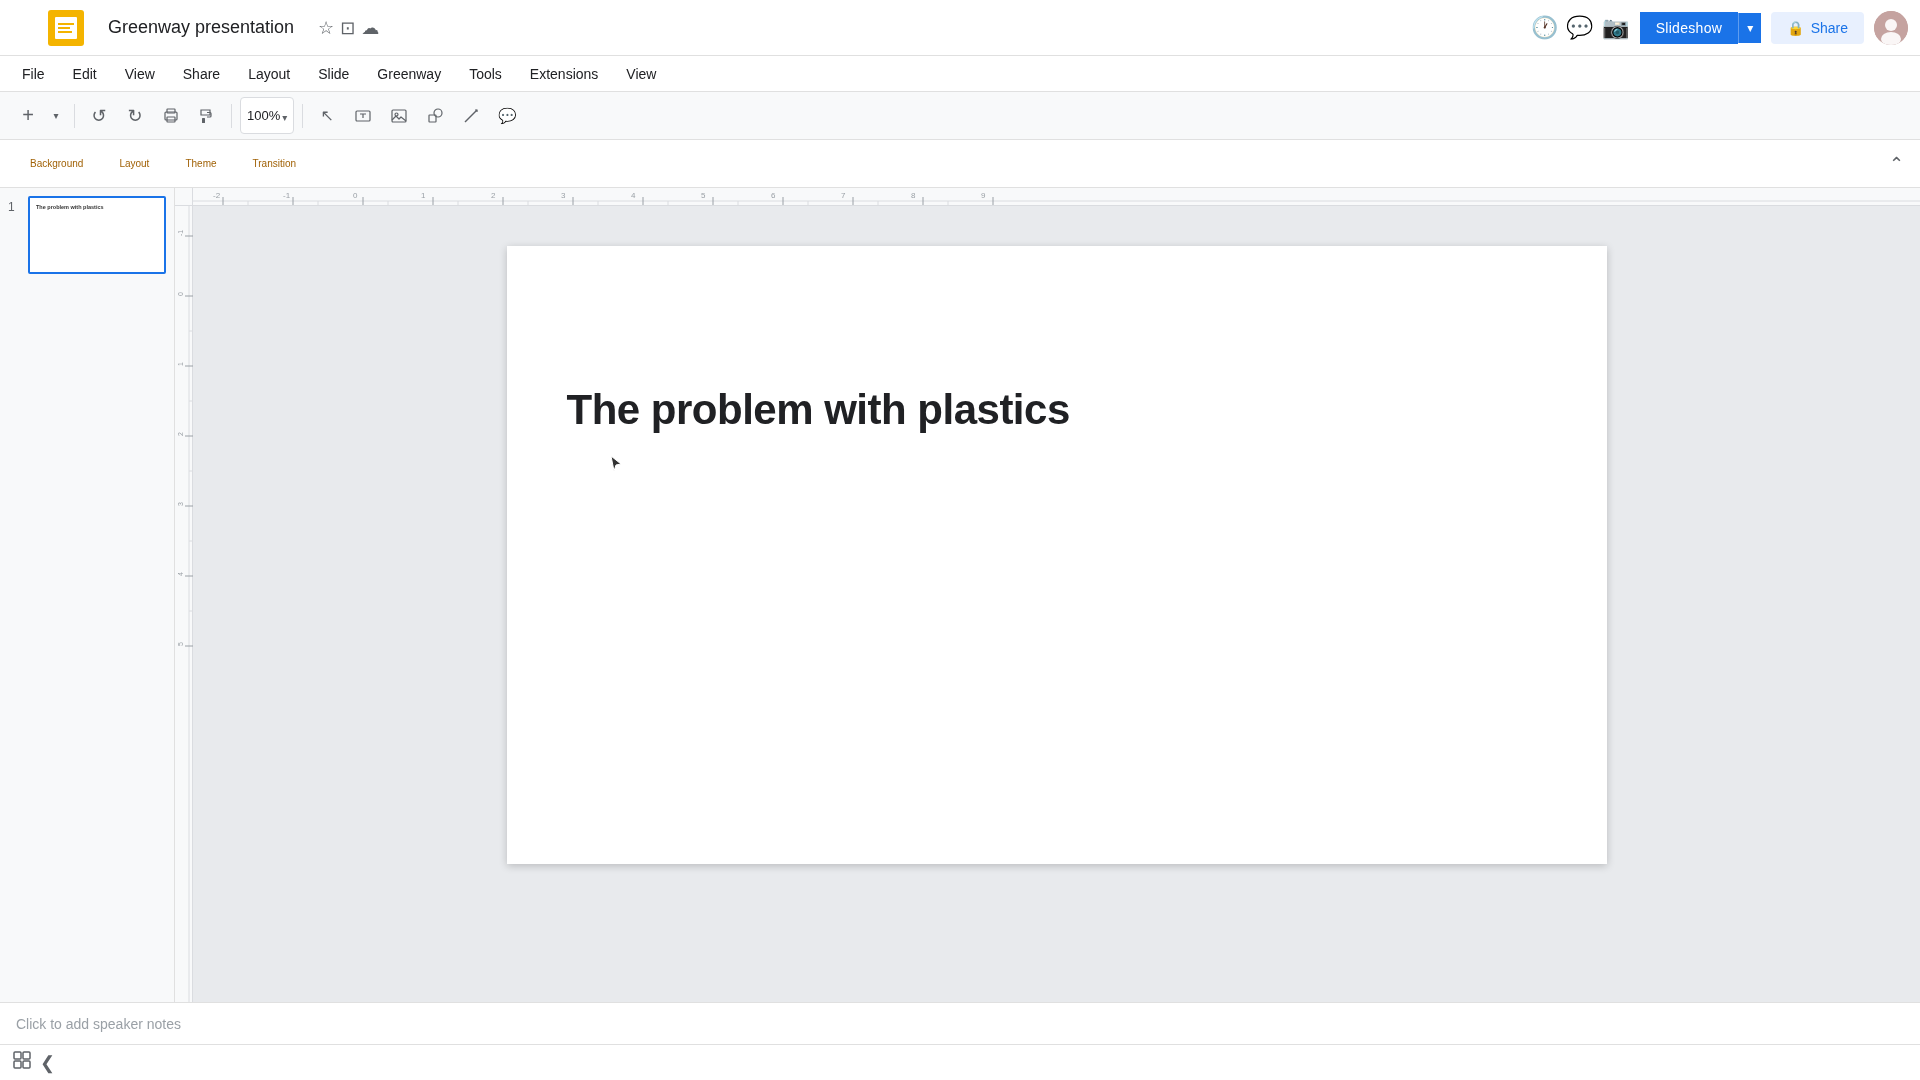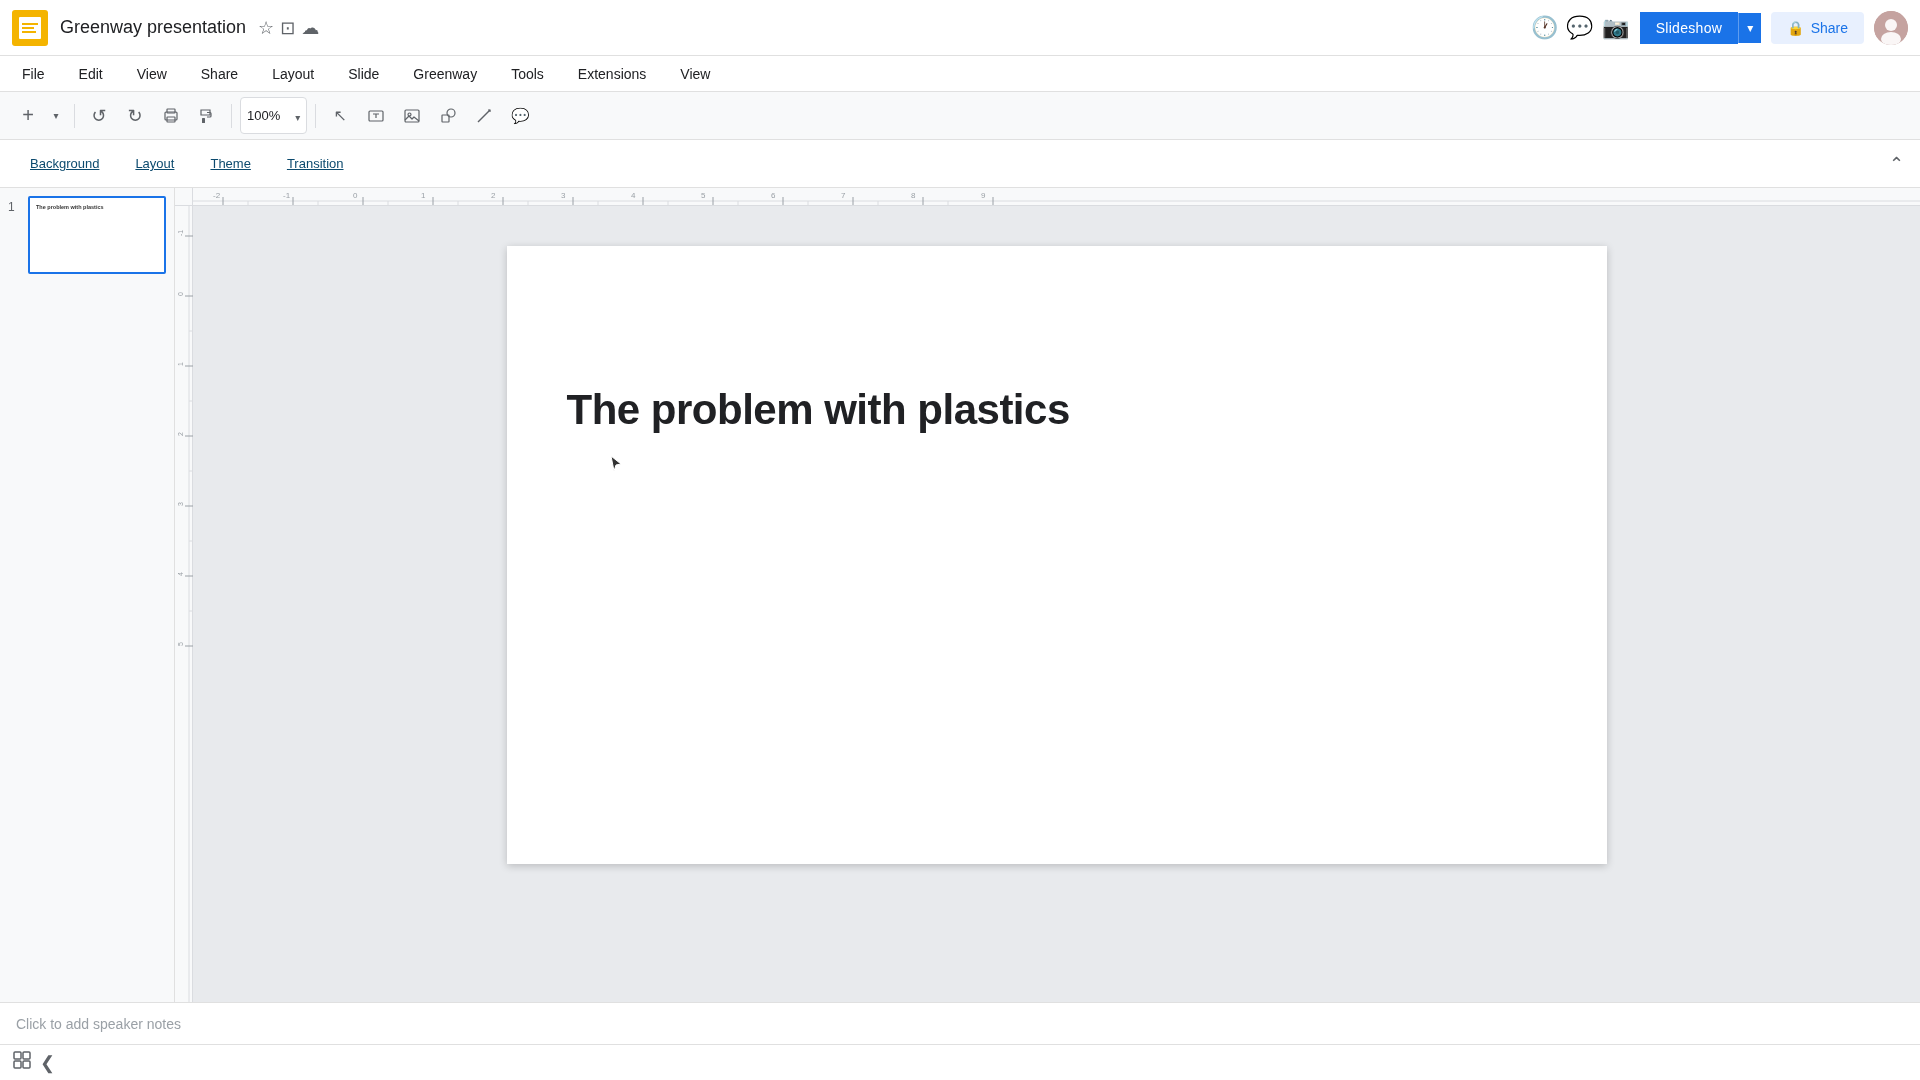--- a/index.html
+++ b/index.html
@@ -4,21 +4,21 @@
   <style>
     * { box-sizing: border-box; margin: 0; padding: 0; }
     body { font-family: 'Arial', sans-serif; background: #f8f9fa; width: 1920px; height: 1080px; overflow: hidden; display: flex; flex-direction: column; }
 
     
     .top-bar {
       display: flex; align-items: center; background: #fff; height: 56px;
       padding: 0 12px; border-bottom: 1px solid #e0e0e0;
       justify-content: space-between;
     }
-    .top-left { display: flex; align-items: center; gap: 12px; }
+    .top-left { display: flex; align-items: center; gap: 24px; margin-left: 36px; }
     .app-icon { width: 36px; height: 36px; }
     .app-icon svg { width: 36px; height: 36px; }
     .doc-title { font-size: 18px; color: #202124; font-weight: 400; }
     .top-icons { display: flex; align-items: center; gap: 6px; }
     .top-icons span { cursor: pointer; color: #5f6368; font-size: 18px; }
     .top-right { display: flex; align-items: center; gap: 10px; }
     .slideshow-btn-group { display: flex; align-items: center; border-radius: 0; overflow: hidden; }
     .slideshow-btn {
       background: #1a73e8; color: #fff; border: none; padding: 8px 16px;
       font-size: 14px; cursor: pointer; font-weight: 500; letter-spacing: 0.3px;
@@ -37,21 +37,21 @@
       width: 34px; height: 34px; border-radius: 50%; background: #c5a3a0;
       overflow: hidden; display: flex; align-items: center; justify-content: center;
     }
     .avatar svg { width: 34px; height: 34px; }
     .top-toolbar-icons { display: flex; align-items: center; gap: 8px; }
     .top-toolbar-icons span { color: #5f6368; font-size: 20px; cursor: pointer; }
 
     
     .menu-bar {
       display: flex; align-items: center; background: #fff; height: 36px;
-      padding: 0 12px; gap: 14px; border-bottom: 1px solid #e0e0e0;
+      padding: 0 12px; gap: 8px; border-bottom: 1px solid #e0e0e0;
     }
     .menu-item {
       font-size: 14px; color: #202124; padding: 4px 10px; cursor: pointer;
       border-radius: 4px; font-weight: 400;
     }
 
     
     .toolbar {
       display: flex; align-items: center; background: #f8f9fa; height: 48px;
       padding: 0 12px; gap: 4px; border-bottom: 1px solid #e0e0e0;
@@ -64,23 +64,22 @@
     .toolbar-divider { width: 1px; height: 24px; background: #dadce0; margin: 0 4px; }
     .toolbar-group { display: flex; align-items: center; gap: 2px; }
 
     
     .slide-toolbar {
       display: flex; align-items: center; background: #fff; height: 48px;
       padding: 0 16px; gap: 8px; border-bottom: 1px solid #e0e0e0;
     }
     .slide-toolbar-btn {
       padding: 6px 14px; border-radius: 4px; cursor: pointer;
-      font-size: 13px; color: #0c4a6e; border: none; background: transparent;
+      font-size: 10px; color: #a16207; border: none; background: transparent;
       font-weight: 400;
-      text-decoration: underline;
     }
     .slide-toolbar-collapse { margin-left: auto; cursor: pointer; color: #5f6368; font-size: 18px; }
 
     
     .main-area {
       display: flex; flex: 1; overflow: hidden;
     }
 
     
     .slide-panel {
@@ -228,21 +227,21 @@
       </svg>
   </button>
   <button class="toolbar-btn" title="Paint format">
     <svg width="18" height="18" viewBox="0 0 18 18" fill="none">
         <path d="M3 3h9v5H3z" stroke="#5f6368" stroke-width="1.2" fill="none"></path>
         <path d="M9 5.5h3a1 1 0 011 1V9a1 1 0 01-1 1h-3" stroke="#5f6368" stroke-width="1.2"></path>
         <rect x="4" y="11" width="3" height="5" rx="0.5" fill="#5f6368"></rect>
       </svg>
   </button>
   <div class="toolbar-divider"></div>
-  <div style="display:flex;align-items:flex-end;gap:15px;background:#fff;border:1px solid #dadce0;border-radius:4px;padding:10px 6px;cursor:pointer;">
+  <div style="display:flex;align-items:flex-end;gap:2px;background:#fff;border:1px solid #dadce0;border-radius:4px;padding:10px 6px;cursor:pointer;">
     <span style="font-size:13px;color:#202124;">100%</span>
     <span style="font-size:10px;color:#5f6368;">▾</span>
   </div>
   <div class="toolbar-divider"></div>
   <button class="toolbar-btn" title="Select" style="font-size:16px;">↖</button>
   <button class="toolbar-btn" title="Text box">
     <svg width="18" height="18" viewBox="0 0 18 18" fill="none">
         <rect x="2" y="4" width="14" height="10" rx="1" stroke="#5f6368" stroke-width="1.2"></rect>
         <path d="M6 7h6M9 7v4" stroke="#5f6368" stroke-width="1.2"></path>
       </svg>

